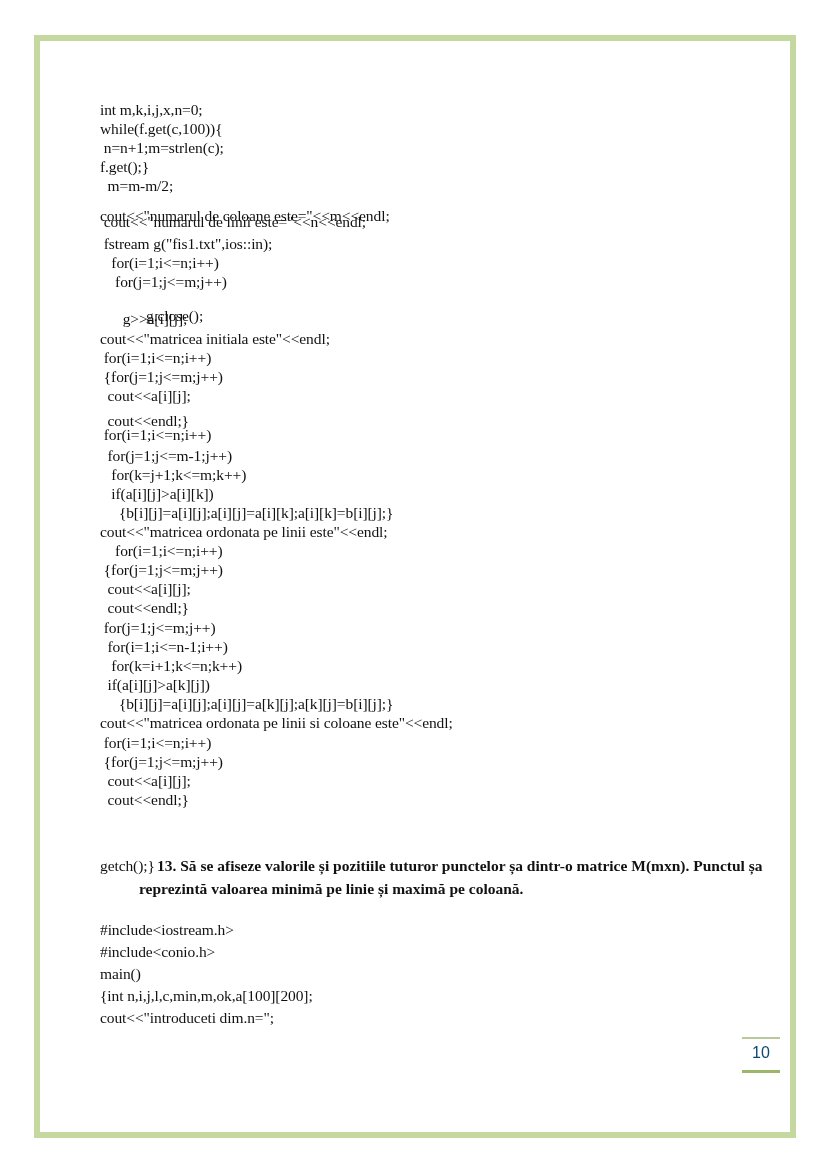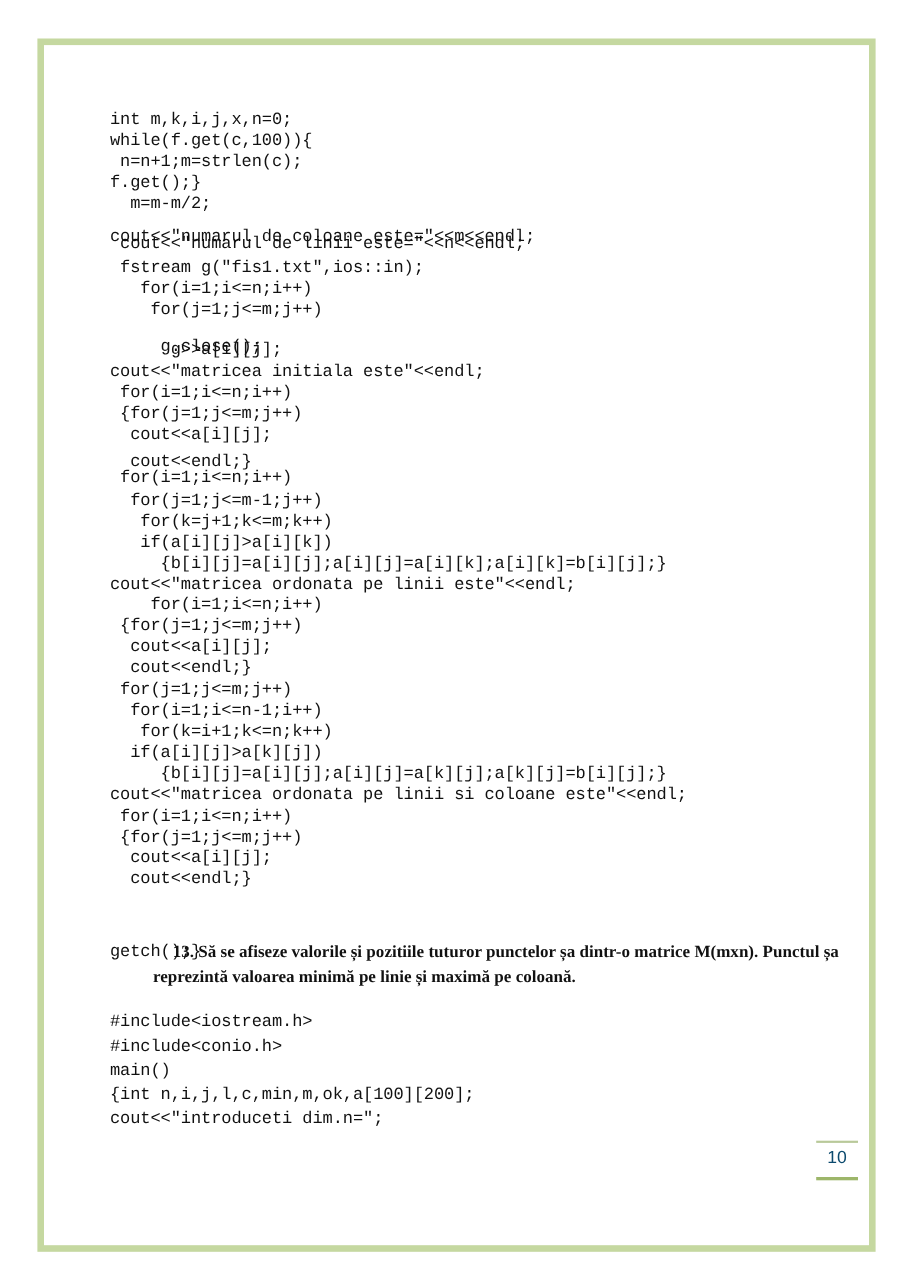--- a/index.html
+++ b/index.html
@@ -7,21 +7,20 @@
     width: 828px; height: 1171px; background: #ffffff; position: relative; overflow: hidden;
     font-family: "Liberation Serif", "DejaVu Serif", serif; color: #111;
   }
   .frame {
     position: absolute; left: 34px; top: 35px; width: 750px; height: 1091px;
     border: 6px solid #c5d8a0; box-sizing: content-box;
   }
   .line {
     position: absolute; left: 0; white-space: pre; font-size: 15.5px; line-height: 19px;
     letter-spacing: -0.1px;
-    font-family: Liberation Mono, monospace;
   }
   .content { position: absolute; left: 100px; top: 0; width: 690px; }
   .para {
     position: absolute; left: 99px; width: 690px; font-weight: bold; font-size: 15.5px;
     line-height: 23px; font-family: "Liberation Serif", serif; margin-left: 40px;
   }
   .para .indent { display: inline-block; width: 18px; }
   .pagenum {
     position: absolute; left: 742px; top: 1037px; width: 38px; height: 36px;
   }

